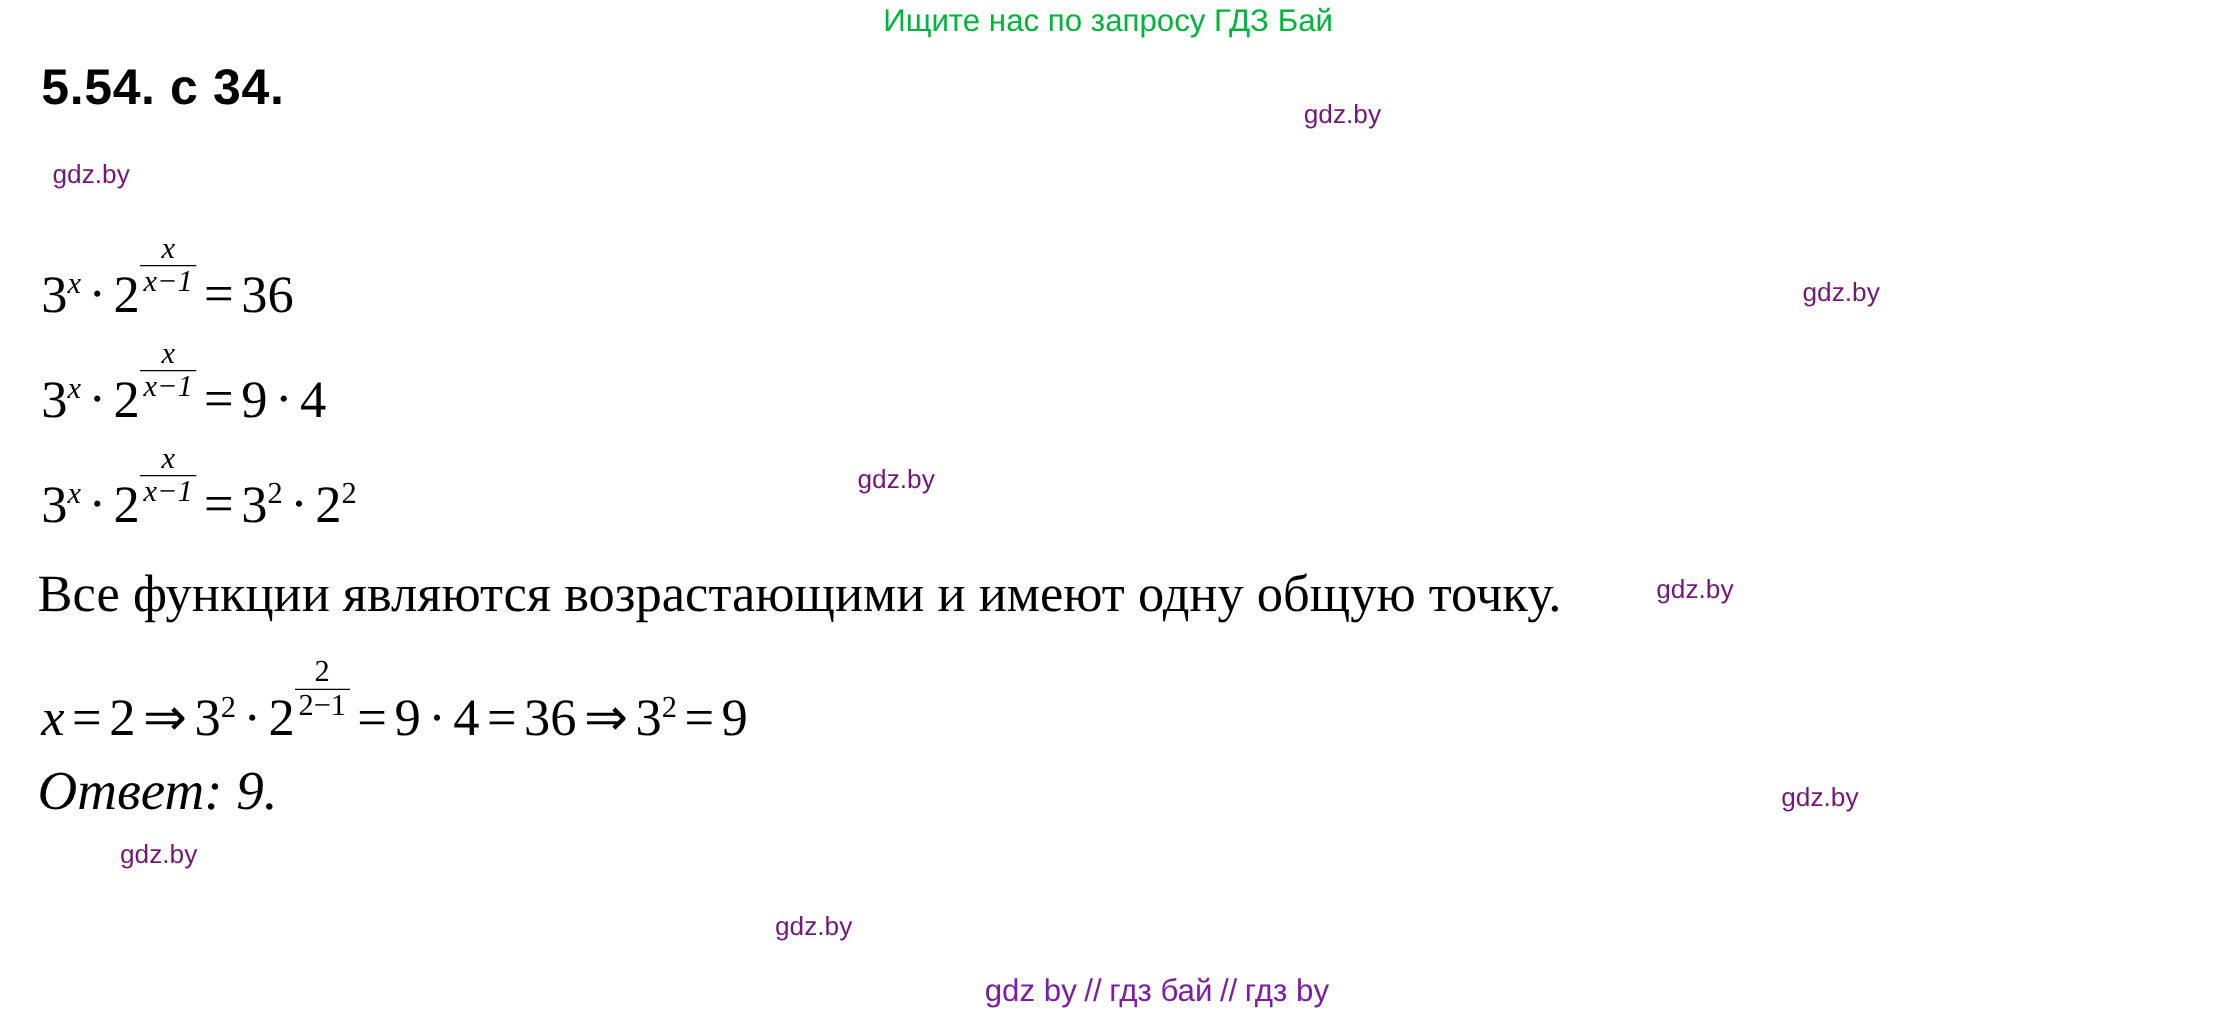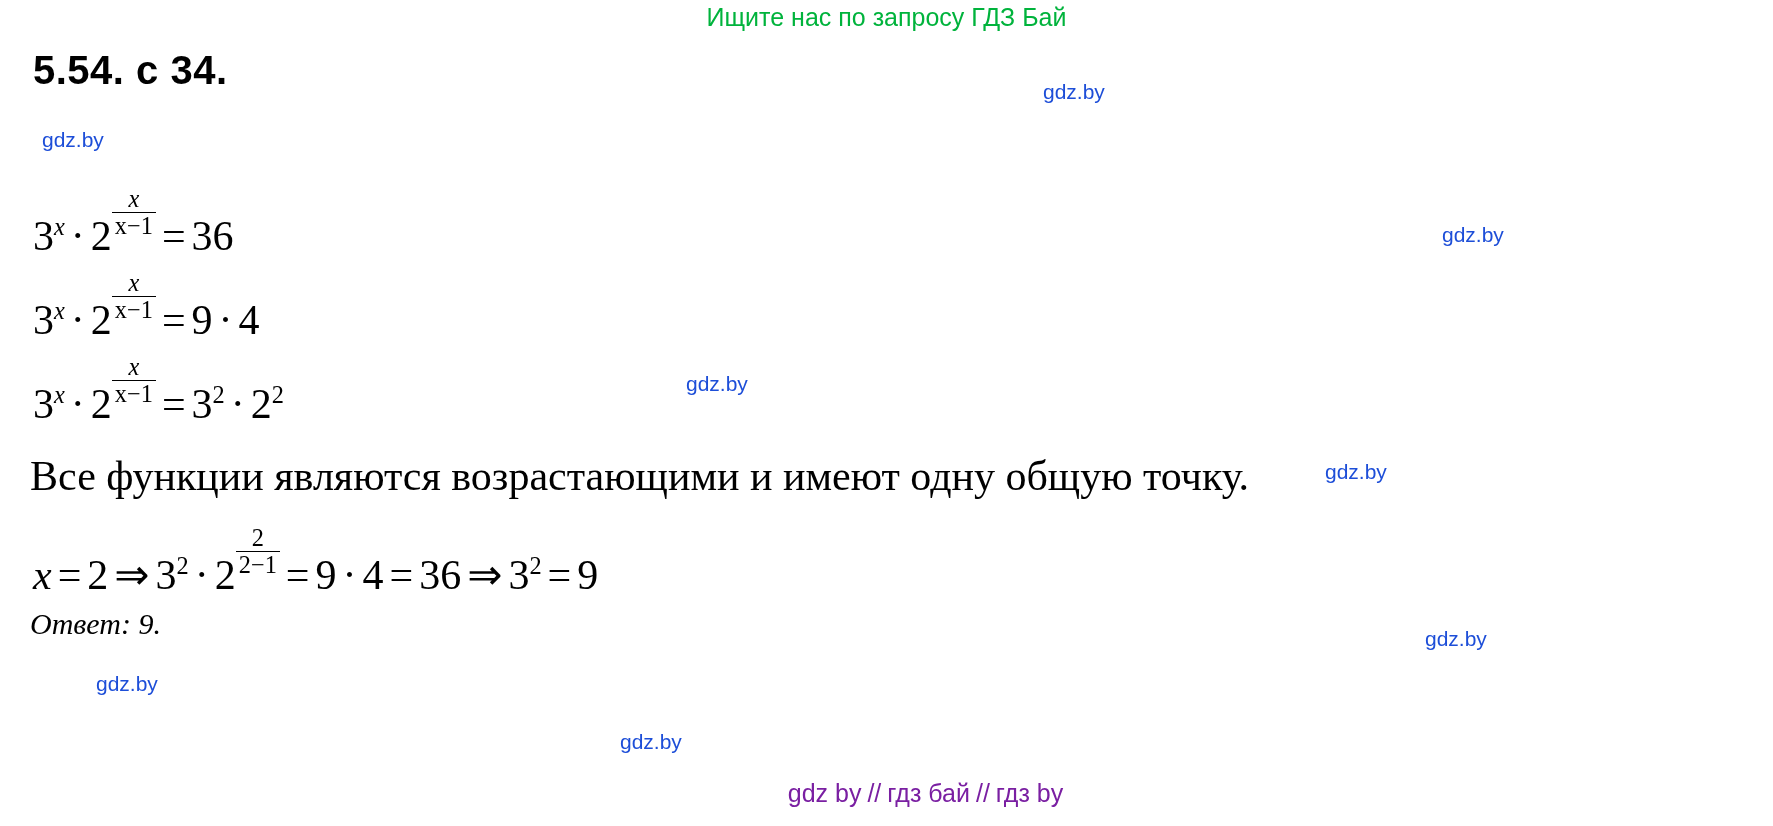--- a/index.html
+++ b/index.html
@@ -49,21 +49,21 @@
     margin-left: 39px;
   }
   .bottom-promo .sep {
     color: #7a1fa2;
     padding: 0 6px;
   }
 
   
   .wm {
     position: absolute;
-    color: #1d4ed8;
+    color: #701a75;
     font-family: "Liberation Sans", sans-serif;
     font-size: 21px;
     white-space: nowrap;
   }
 
   
   .ex-title {
     position: absolute;
     left: 33px;
     top: 48px;
@@ -102,20 +102,21 @@
   }
   .fracsup .num {
     display: block;
     padding: 0 3px 1px 3px;
     border-bottom: 1.6px solid #000;
     font-style: italic;
   }
   .fracsup .den {
     display: block;
     padding: 1px 3px 0 3px;
+    font-style: italic;
   }
   .fracsup.upright .num,
   .fracsup.upright .den { font-style: normal; }
 
   .op { padding: 0 6px; }
 
   
   .sentence {
     position: absolute;
     left: 30px;
@@ -125,21 +126,21 @@
     white-space: nowrap;
   }
 
   
   .answer {
     position: absolute;
     left: 30px;
     top: 607px;
     font-family: "Liberation Serif", serif;
     font-style: italic;
-    font-size: 30px;
+    font-size: 44px;
     white-space: nowrap;
   }
 </style>
 </head>
 <body>
 
 <div class="page">
 
   <div class="top-promo">Ищите нас по запросу ГДЗ Бай</div>
 

